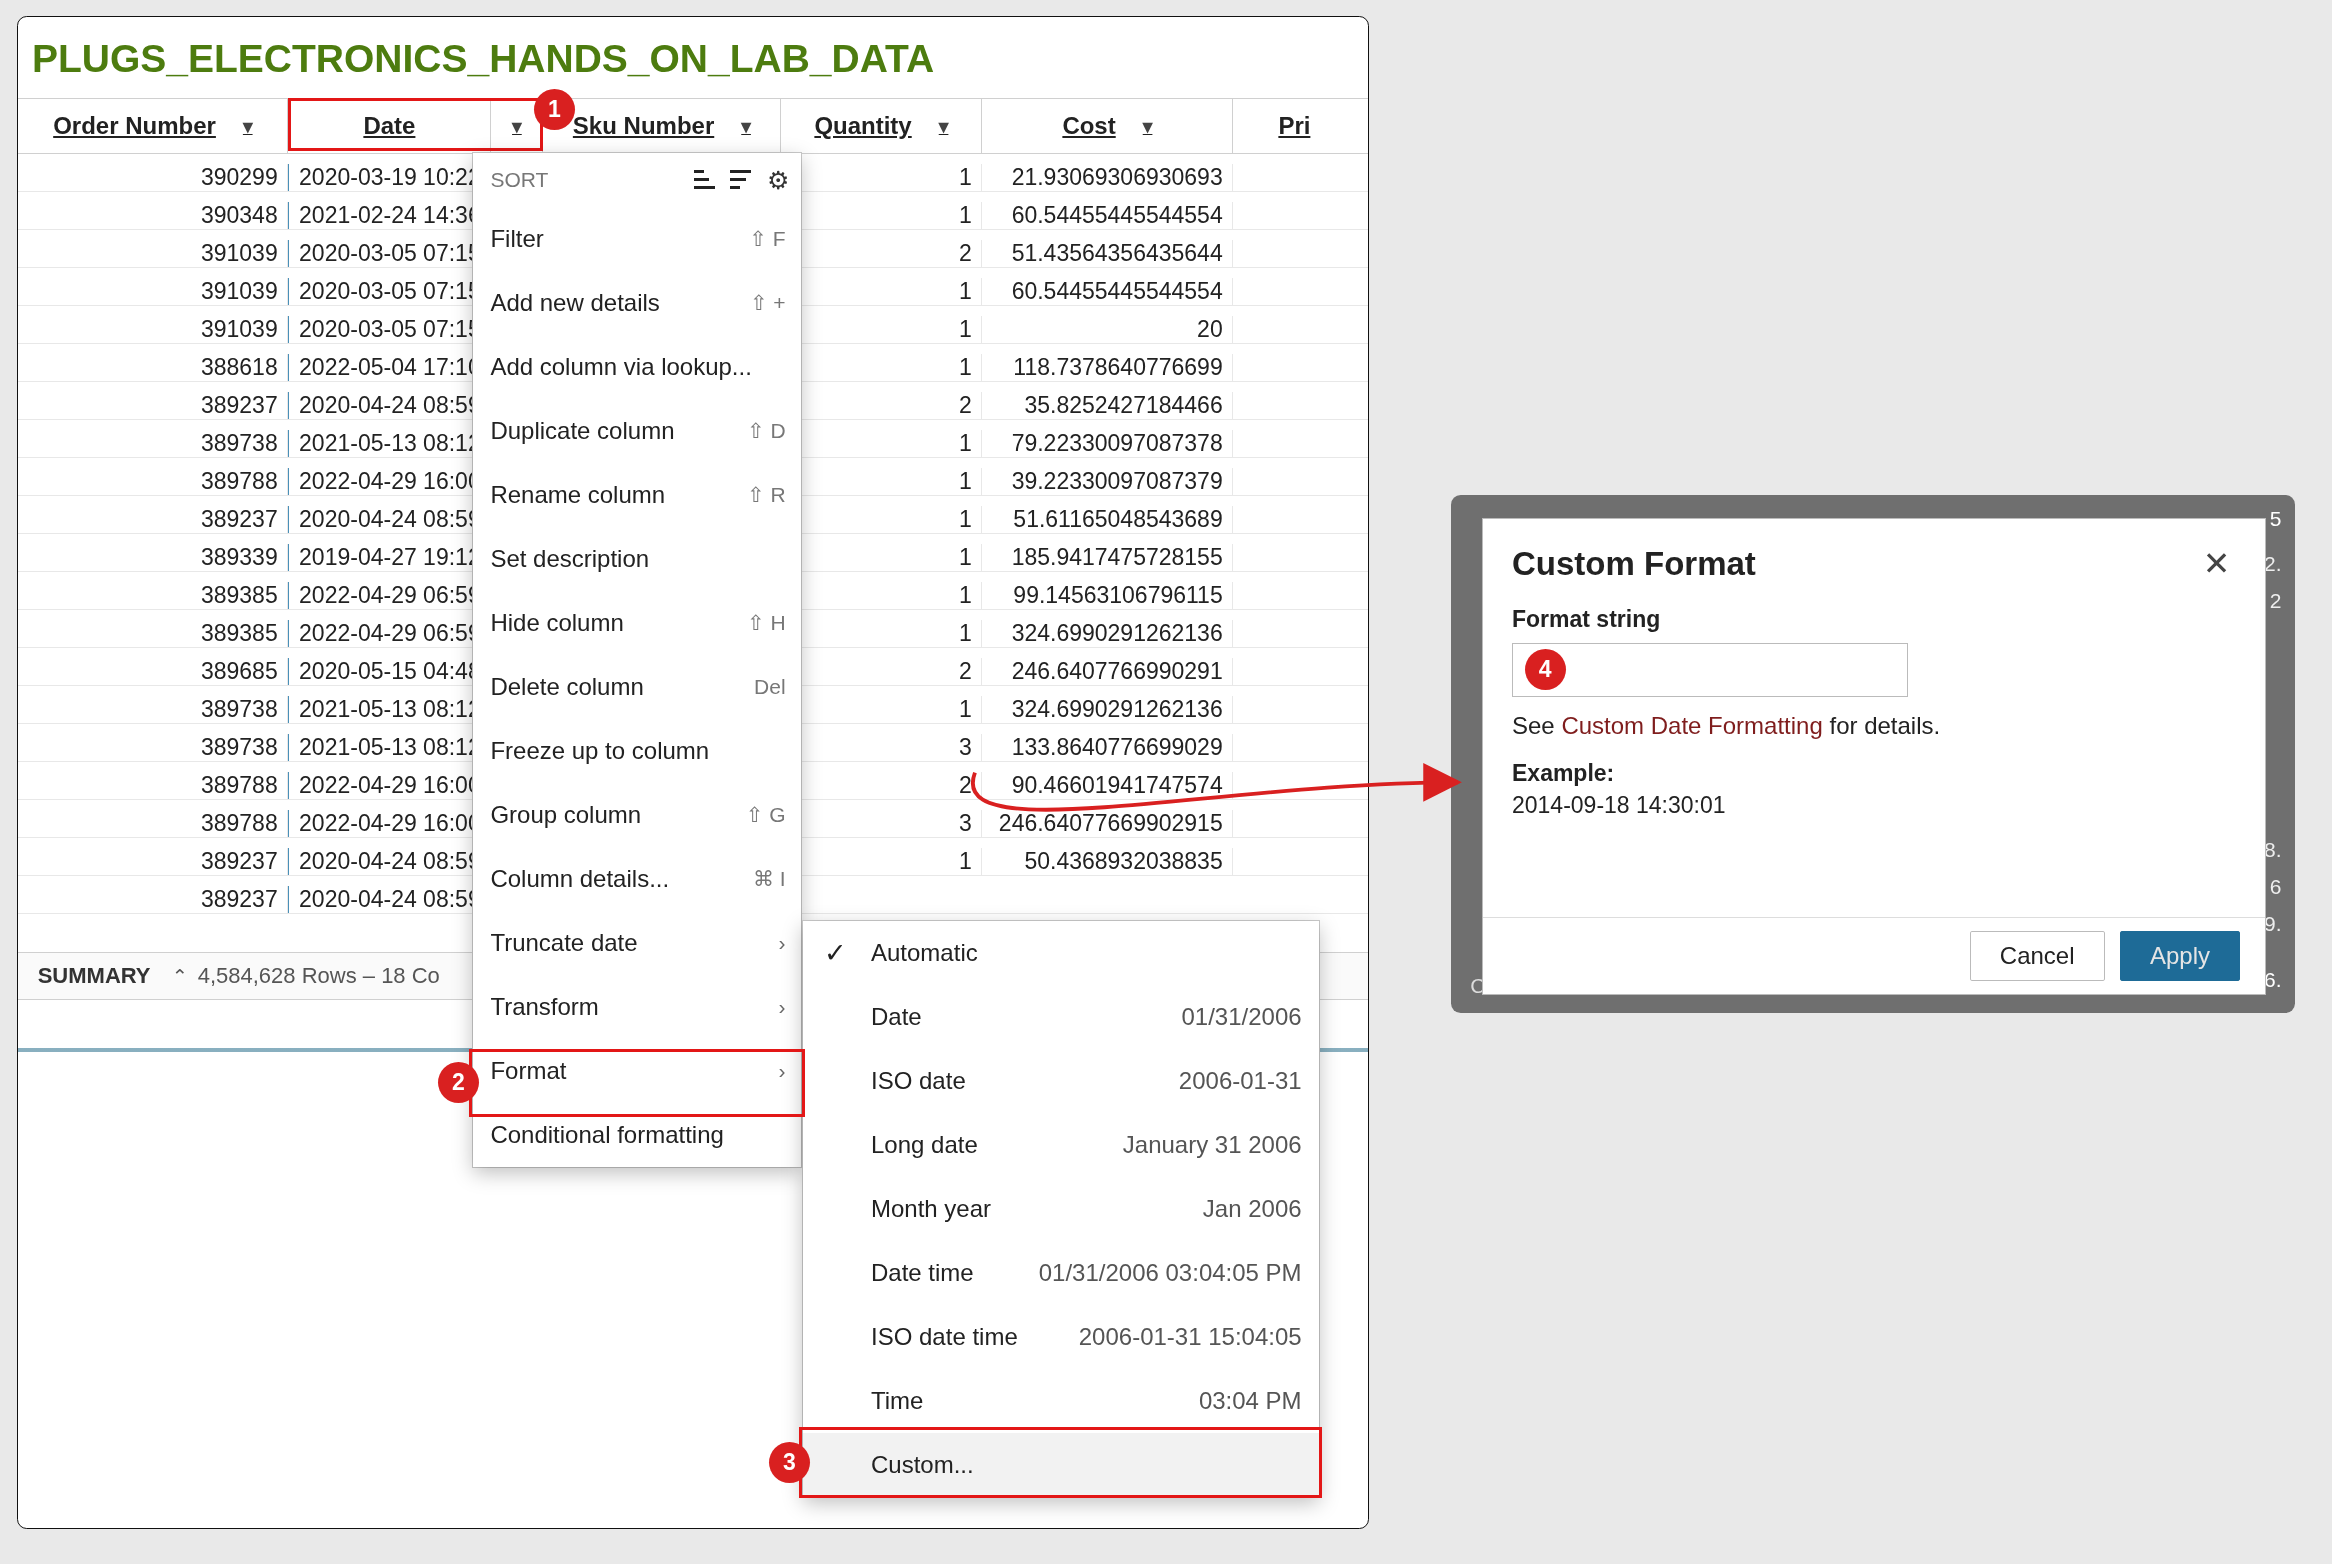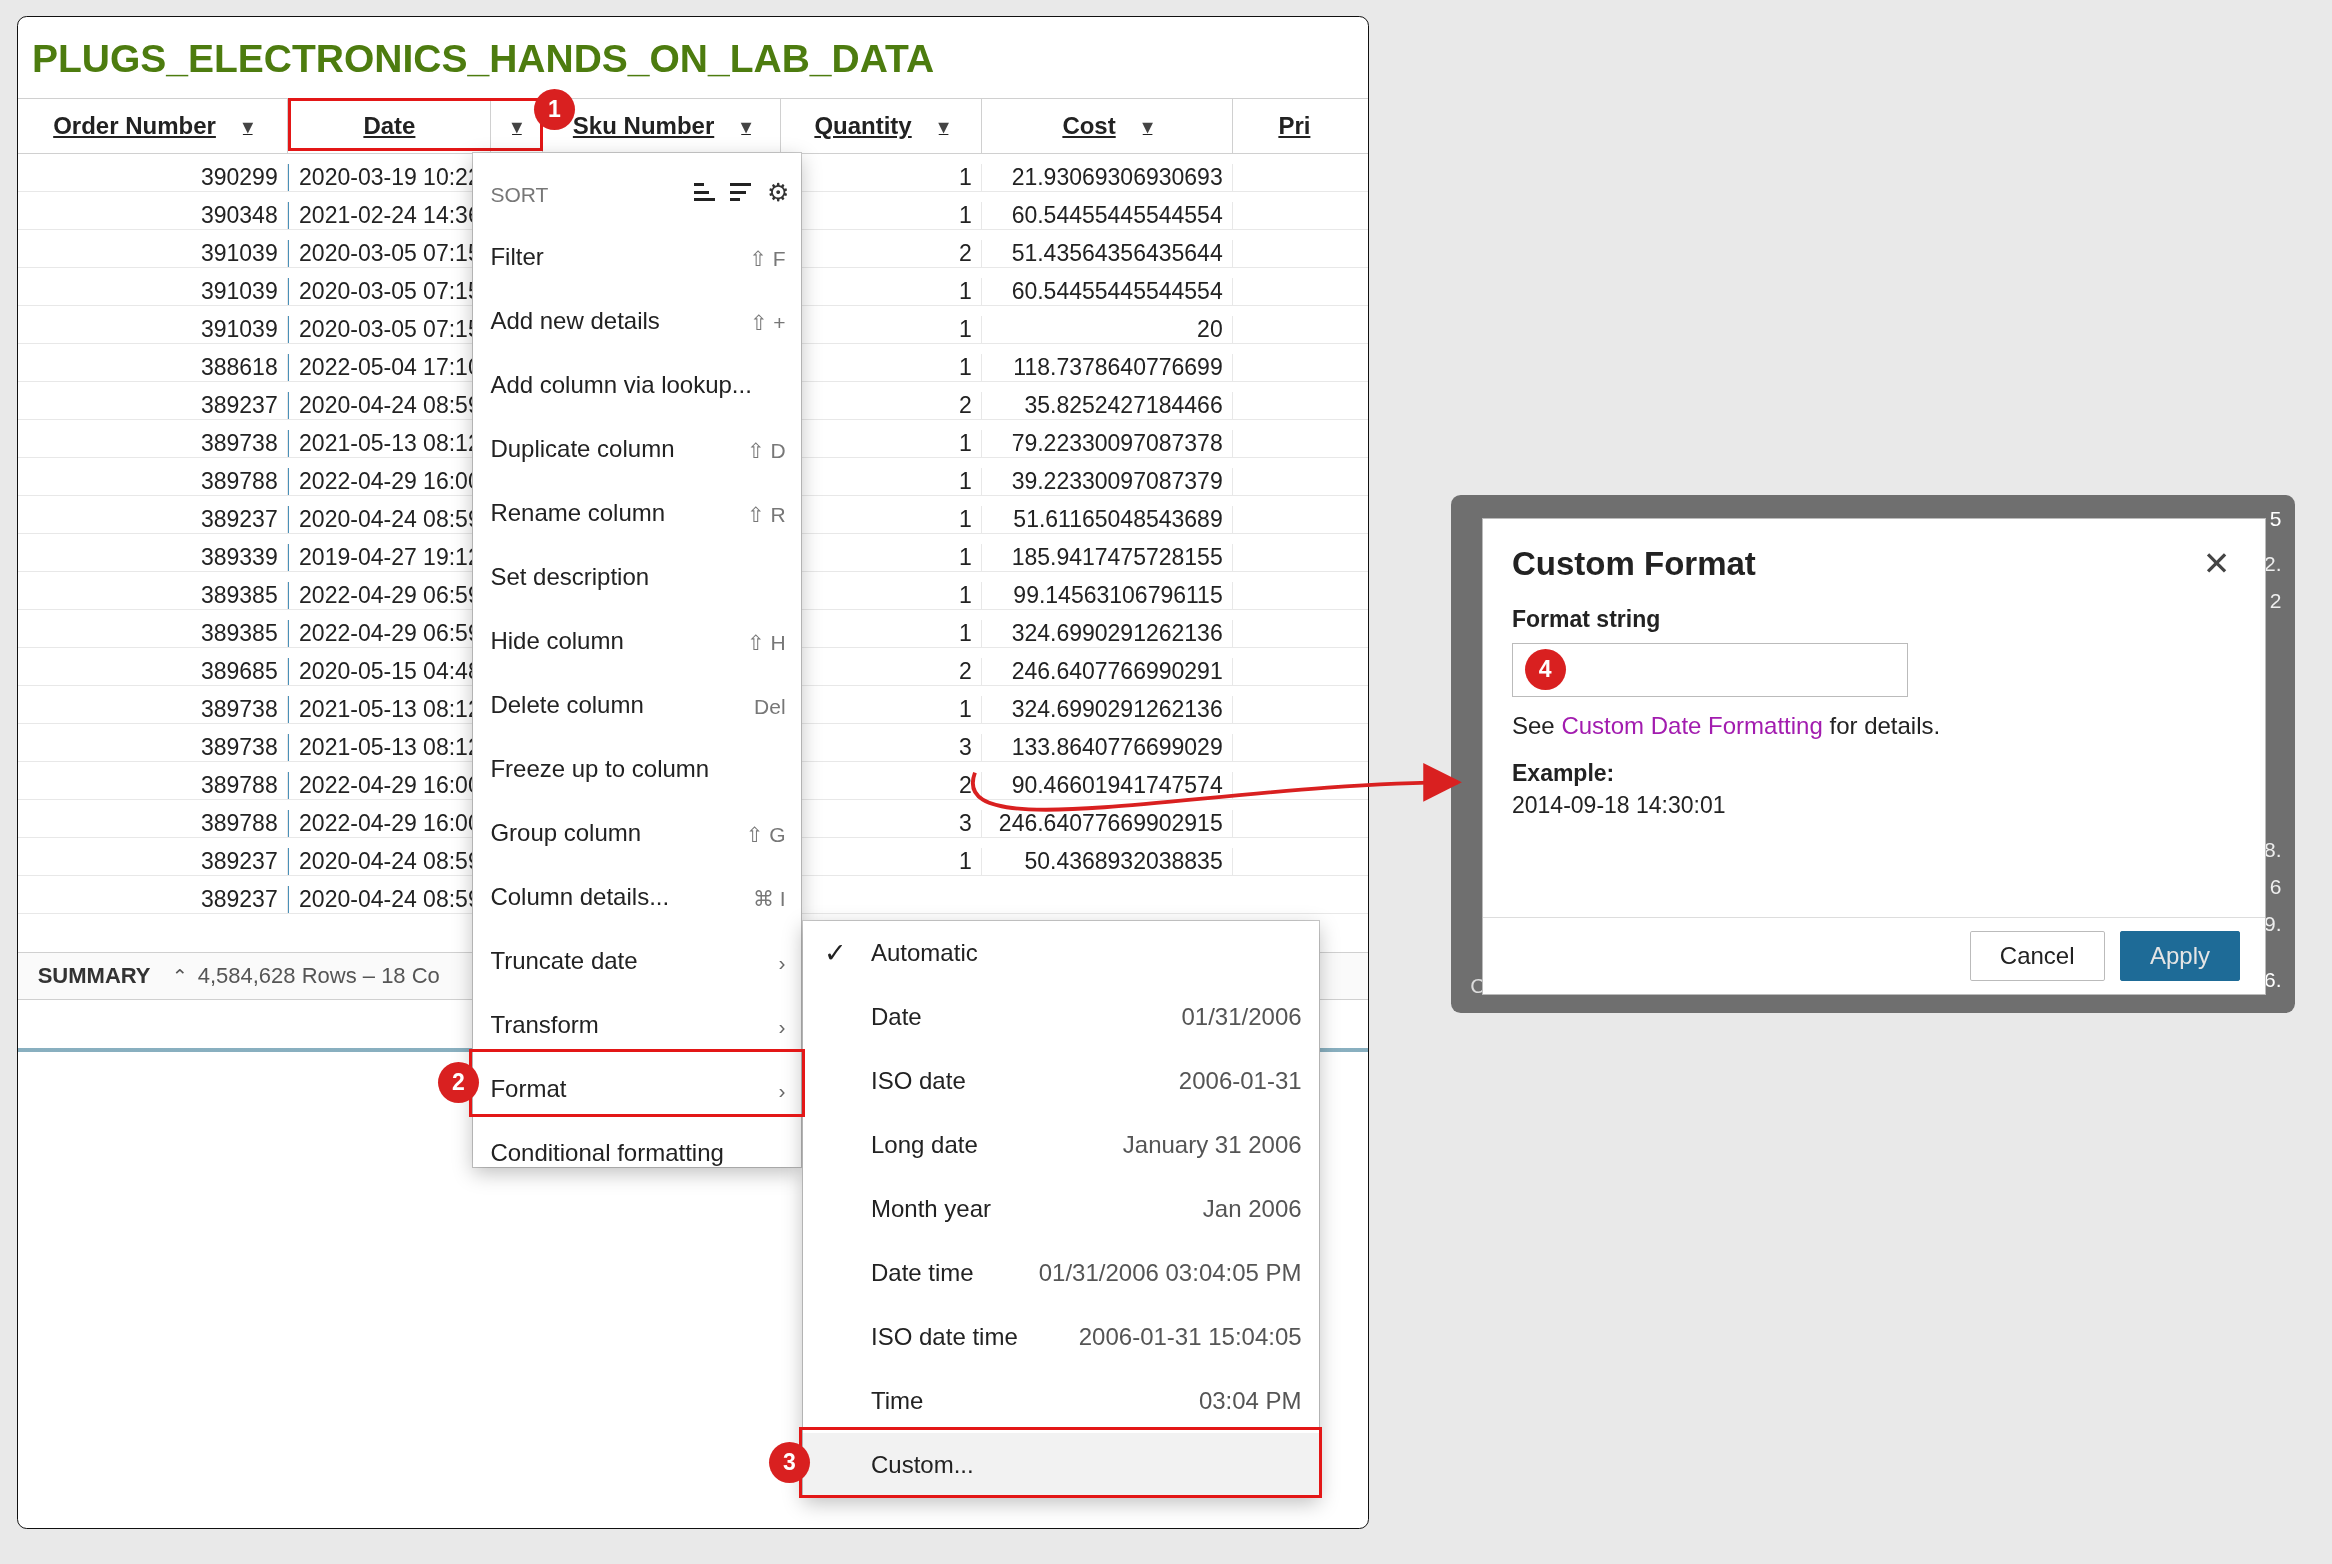--- a/index.html
+++ b/index.html
@@ -112,21 +112,21 @@
     left: 473px; top: 153px;
     width: 328px;
     background: #fff;
     box-shadow: 0 5.8px 19.3px rgba(0,0,0,0.25), 0 0 0 1px #ccc;
     font-size: 24px;
     z-index: 5;
   }
   .ctx-item {
     height: 64px;
     display: flex;
-    align-items: flex-end;
+    align-items: center;
     padding: 0 17.4px;
     position: relative;
     color: #222;
   }
   .ctx-kb { position: absolute; right: 15.4px; color: #777; font-size: 21px; }
   .ctx-sub-arrow { position: absolute; right: 15.4px; color: #666; font-size: 21px; }
   .sort-icon {
     width: 23px; height: 23px; position: relative; display: inline-block;
   }
   .sort-icon span { position:absolute; background:#222; height:2.9px; left:0; }
@@ -236,21 +236,21 @@
   .dlg-label { font-weight: 700; margin-bottom: 9.7px; }
   .dlg-input {
     width: 396px; height: 54px;
     border: 1px solid #bbb;
     display: flex; align-items: center;
     padding: 0 11.6px;
     margin-bottom: 15.4px;
     position: relative;
   }
   .dlg-hint { font-size: 24px; margin-bottom: 19.3px; }
-  .dlg-hint a { color: #a21caf; text-decoration: none; }
+  .dlg-hint a { color: #7f1d1d; text-decoration: none; }
   .dlg-ex-label { font-weight:700; margin-bottom: 5.8px; }
   .dlg-footer {
     border-top: 1px solid #ddd;
     height: 77px;
     display: flex; align-items: center; justify-content: flex-end;
     gap: 15.4px; padding: 0 25px;
   }
   .btn {
     height: 50px; padding: 0 29px;
     border: 1px solid #bbb;

